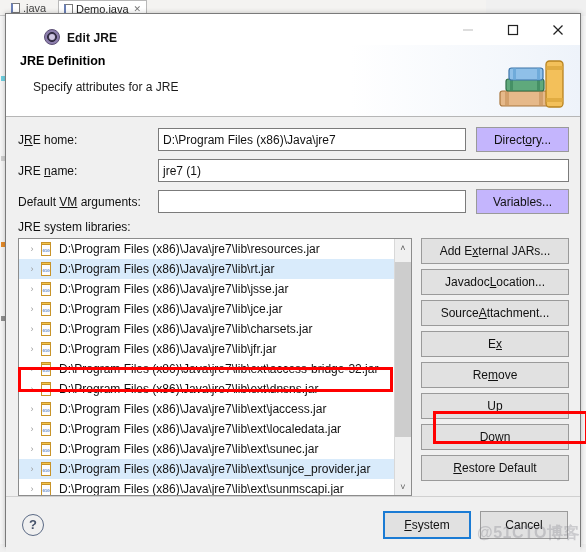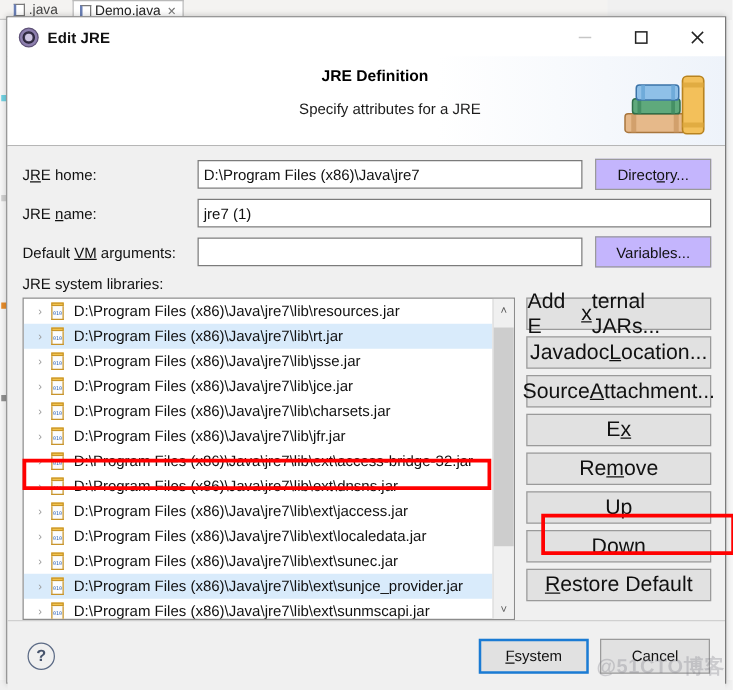--- a/index.html
+++ b/index.html
@@ -75,23 +75,24 @@
     background: #ffffff;
     border: 1px solid #7a7a7a;
     box-shadow: 0 0 5px rgba(0,0,0,0.22);
     display: flex; flex-direction: column;
   }
 
   
   #titlebar {
     height: 31px;
     background: #ffffff;
-    display: flex; align-items: center;
+    display: flex; align-items: flex-end;
     flex: none;
     position: relative;
+    padding-left: 29px;
   }
   #title-icon {
     width: 16px; height: 16px;
     margin-left: 9px; margin-right: 7px;
     position: relative; flex: none;
   }
   #title-icon .ring {
     position: absolute; left: 0; top: 0;
     width: 16px; height: 16px; border-radius: 50%;
     background: #8d7fae;
@@ -124,29 +125,28 @@
   .win-btn.disabled { color: #c6c6c6; }
   .win-btn svg { display: block; }
 
   
   #header {
     height: 72px;
     background: linear-gradient(to right, #ffffff 60%, #eef3fa 100%);
     border-bottom: 1px solid #b6b6b6;
     position: relative; flex: none;
     padding: 9px 0 0 14px;
-    text-align: center;
   }
   #header-title {
     font-size: 12.5px; font-weight: bold; color: #000;
     margin-bottom: 12px;
   }
   #header-sub {
     font-size: 12px; color: #1b1b1b;
-    margin-left: 24px;
+    margin-left: 13px;
   }
   #header-art {
     position: absolute; right: 8px; top: 4px;
     width: 78px; height: 66px;
   }
 
   
   #body {
     flex: 1;
     background: #f0f0f0;
@@ -265,21 +265,21 @@
   
   #btn-col {
     width: 148px; display: flex; flex-direction: column;
     gap: 5px;
   }
   .list-btn {
     height: 26px; width: 148px;
     background: #e1e1e1;
     border: 1px solid #9a9a9a;
     font-family: "Liberation Sans", sans-serif;
-    font-size: 17px; color: #111;
+    font-size: 12px; color: #111;
     display: flex; align-items: center; justify-content: center;
   }
   .list-btn u { text-decoration: underline; }
 
   
   .redbox {
     position: absolute;
     border: 3px solid #ff0000;
     pointer-events: none;
     z-index: 40;

